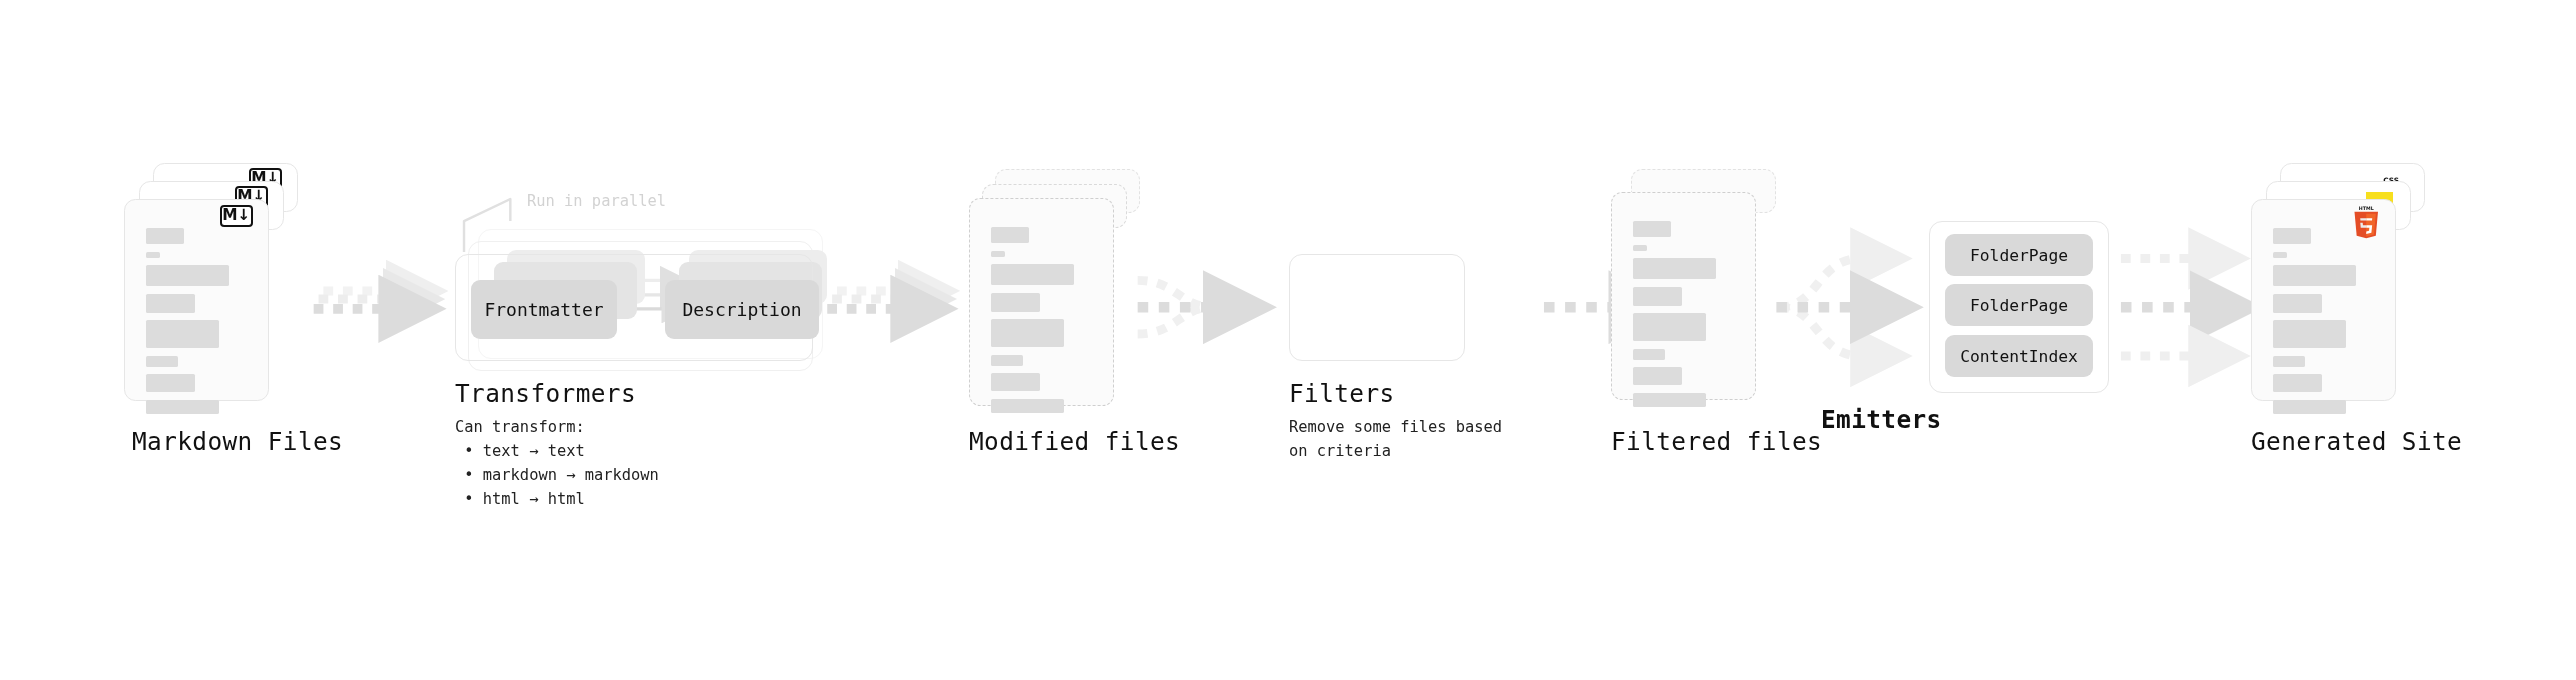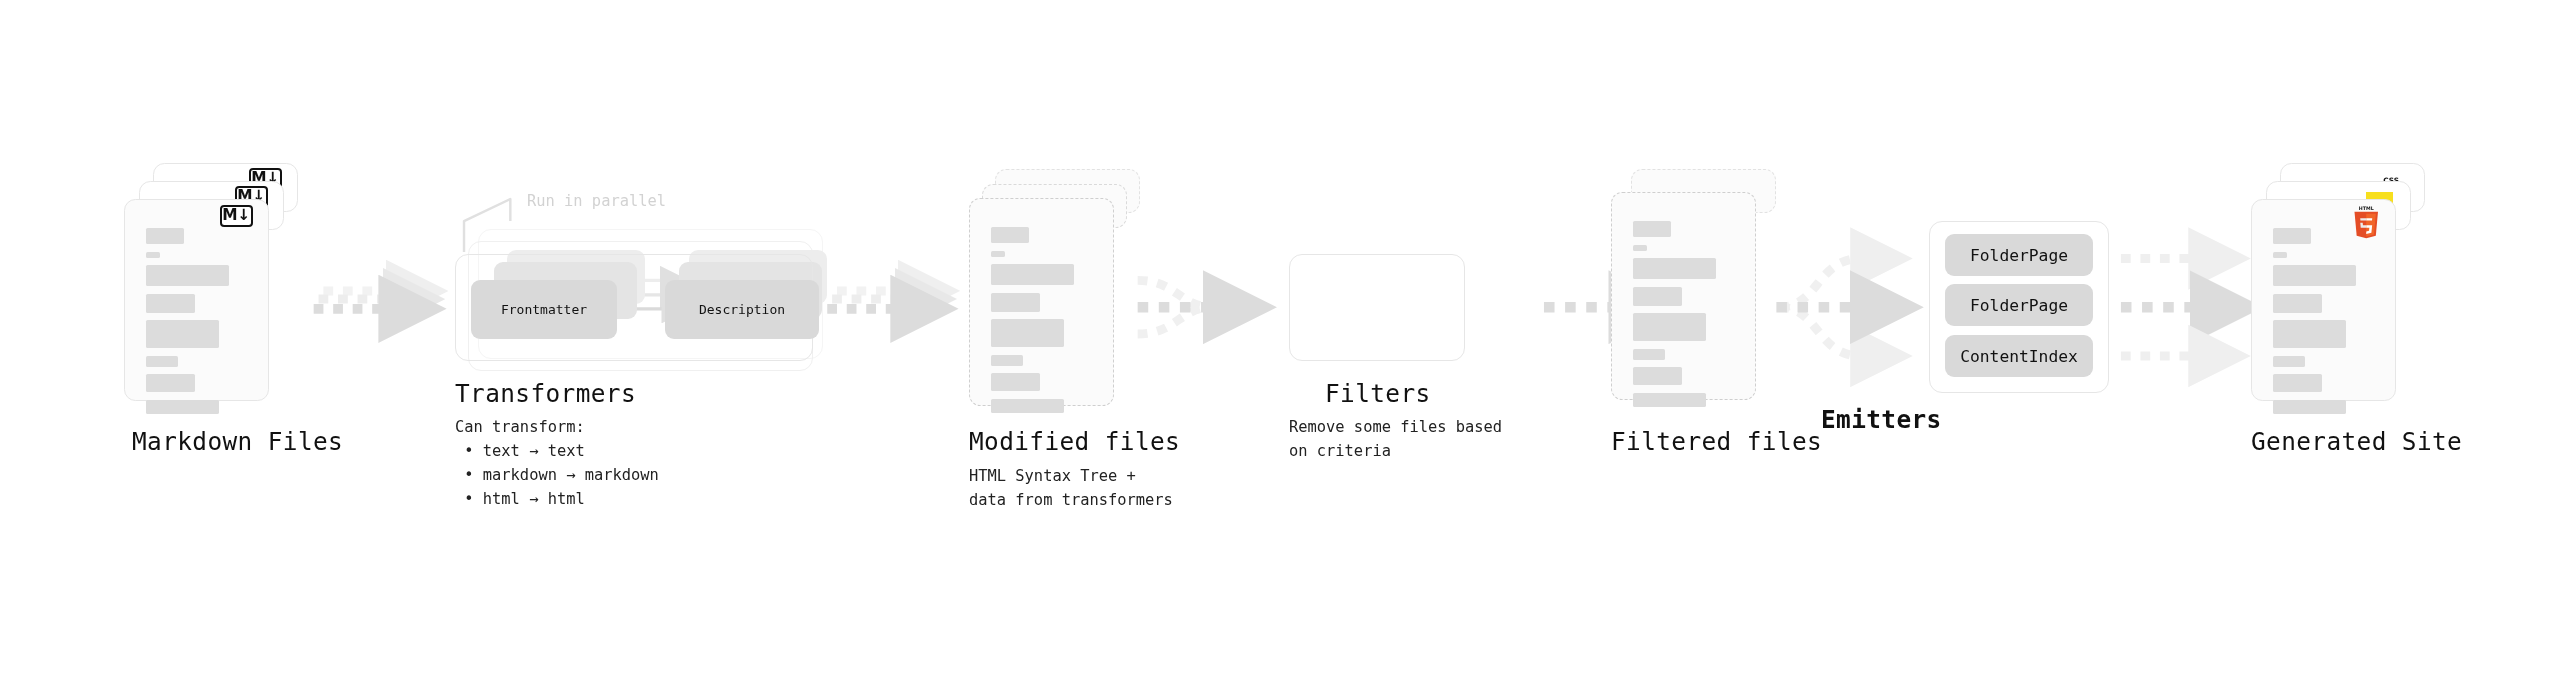--- a/index.html
+++ b/index.html
@@ -59,21 +59,21 @@
   }
   .group.faint{border-color:#f0f0f0;}
   .group.faint2{border-color:#f5f5f5;}
 
   
   .chip{
     position:absolute;
     background:#d9d9d9;
     border-radius:9px;
     display:flex;align-items:center;justify-content:center;
-    font-size:13px;color:#111;letter-spacing:0px;
+    font-size:18px;color:#111;letter-spacing:0px;
     box-sizing:border-box;
   }
   .chip.ghost1{background:#e4e4e4;}
   .chip.ghost2{background:#ededed;}
 
   
   .title{
     position:absolute;
     font-size:24.4px;color:#111;white-space:nowrap;letter-spacing:0.4px;
   }
@@ -208,25 +208,23 @@
         <div class="bar" style="width:82%;height:21px;"></div>
         <div class="bar" style="width:49%;height:19.5px;"></div>
         <div class="bar" style="width:72%;height:28px;"></div>
         <div class="bar" style="width:32%;height:11.4px;"></div>
         <div class="bar" style="width:49%;height:18px;"></div>
         <div class="bar" style="width:72%;height:14.6px;"></div>
       </div>
     </div>
   </div>
   <div class="title" style="left:969px;top:427px;">Modified files</div>
-  <div class="subtitle" style="left:969px;top:465px;">HTML Syntax Tree +
-data from transformers</div>
 
   <div class="group" style="left:1289px;top:254px;width:176px;height:107px;"></div>
-  <div class="title" style="left:1289px;top:379px;margin-left:36px;">Filters</div>
+  <div class="title" style="left:1289px;top:379px;">Filters</div>
   <div class="subtitle" style="left:1289px;top:416px;">Remove some files based
 on criteria</div>
 
   <div class="filestack" style="left:1611px;top:169px;">
     <div class="card dashed" style="left:19.5px;top:0px;width:145px;height:44px;border-color:#e2e2e2;"></div>
     <div class="card dashed" style="left:0px;top:23px;width:145px;height:208px;">
       <div class="card-body">
         <div class="bar" style="width:38%;height:16.3px;"></div>
         <div class="bar" style="width:14%;height:6.5px;"></div>
         <div class="bar" style="width:82%;height:21px;"></div>

